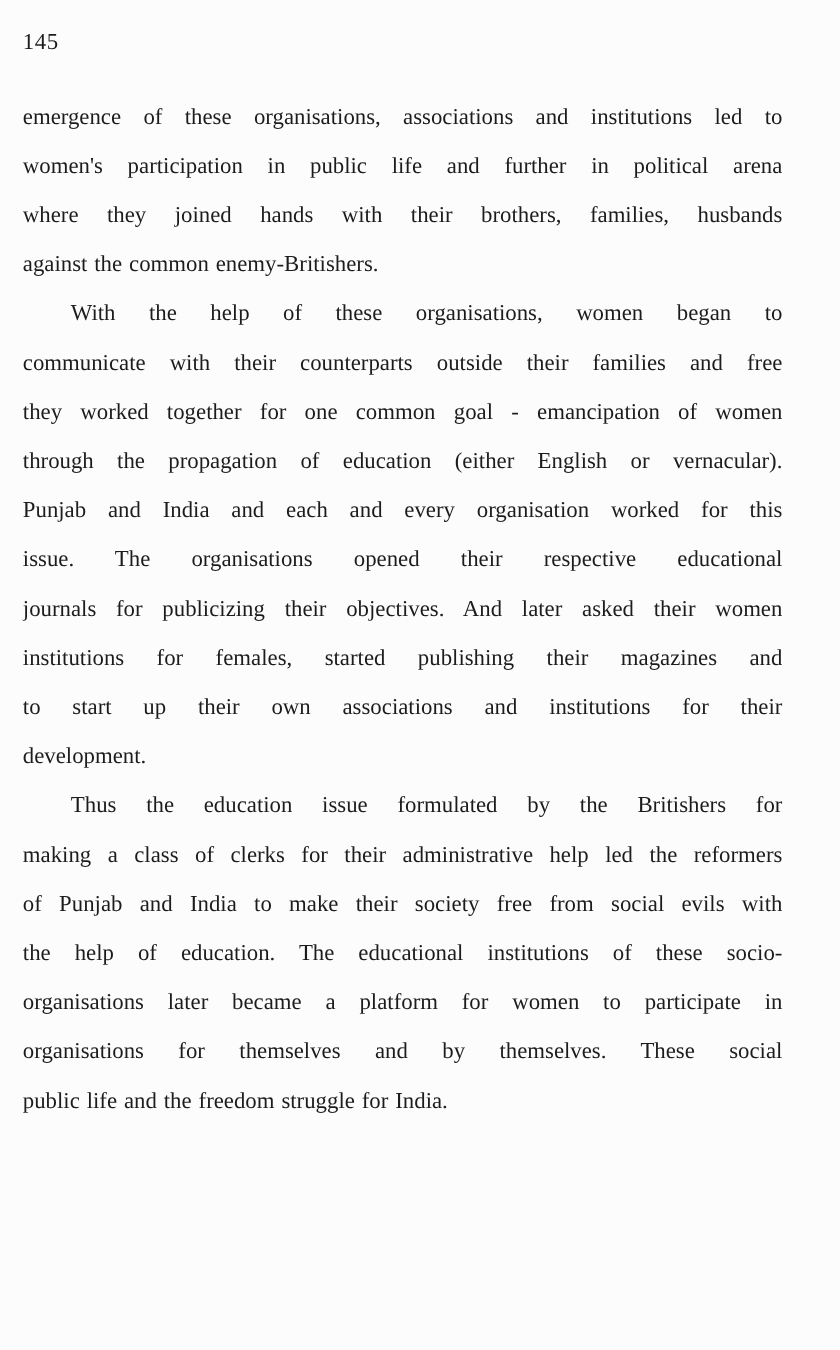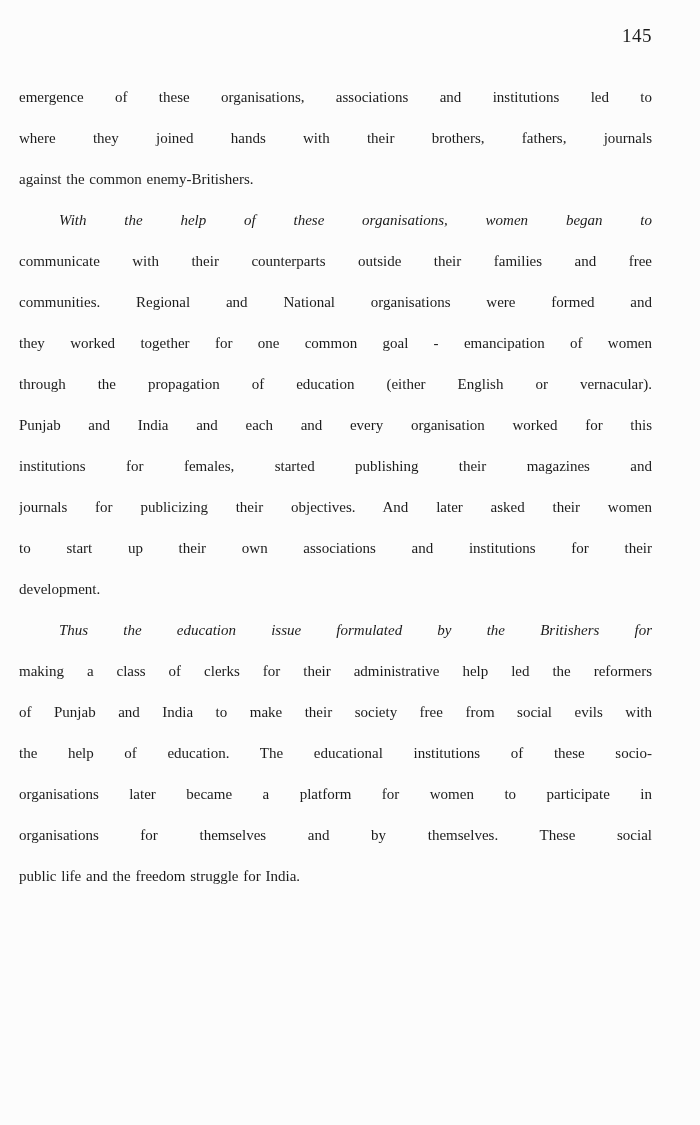--- a/index.html
+++ b/index.html
@@ -14,70 +14,69 @@
     color: #1c1c1c;
     overflow: hidden;
   }
   .page {
     box-sizing: border-box;
     width: 700px;
     height: 1125px;
     padding: 25px 48px 0 19px;
   }
   .page-number {
-    text-align: right;
     font-size: 19px;
     line-height: 22px;
     letter-spacing: 0.5px;
   }
   .text-body {
     margin-top: 30px;
   }
   .paragraph {
     margin: 0;
     padding: 0;
   }
   .line {
-    font-size: 15px;
+    font-size: 19px;
     line-height: 41px;
     height: 41px;
     overflow: hidden;
     text-align: justify;
     text-align-last: justify;
     word-spacing: 1px;
   }
   .line.last {
     text-align: left;
     text-align-last: left;
   }
   .line.indent {
     text-indent: 40px;
-    font-style: italic;
   }
 </style>
 </head>
 <body>
 
 <div class="page">
   <div class="page-number">145</div>
   <div class="text-body">
       <div class="paragraph">
         <div class="line">emergence of these organisations, associations and institutions led to</div>
-        <div class="line">where they joined hands with their brothers, fathers, journals</div>
+        <div class="line">women's participation in public life and further in political arena</div>
+        <div class="line">where they joined hands with their brothers, families, husbands</div>
         <div class="line last">against the common enemy-Britishers.</div>
       </div>
       <div class="paragraph">
         <div class="line indent">With the help of these organisations, women began to</div>
         <div class="line">communicate with their counterparts outside their families and free</div>
-        <div class="line">communities.  Regional and National organisations were formed and</div>
         <div class="line">they worked together for one common goal - emancipation of women</div>
         <div class="line">through the propagation of education (either English or vernacular).</div>
         <div class="line">Punjab and India and each and every organisation worked for this</div>
+        <div class="line">issue.  The organisations opened their respective educational</div>
+        <div class="line">journals for publicizing their objectives.  And later asked their women</div>
         <div class="line">institutions for females, started publishing their magazines and</div>
-        <div class="line">journals for publicizing their objectives.  And later asked their women</div>
         <div class="line">to start up their own associations and institutions for their</div>
         <div class="line last">development.</div>
       </div>
       <div class="paragraph">
         <div class="line indent">Thus the education issue formulated by the Britishers for</div>
         <div class="line">making a class of clerks for their administrative help led the reformers</div>
         <div class="line">of Punjab and India to make their society free from social evils with</div>
         <div class="line">the help of education.  The educational institutions of these socio-</div>
         <div class="line">organisations later became a platform for women to participate in</div>
         <div class="line">organisations for themselves and by themselves. These social</div>

